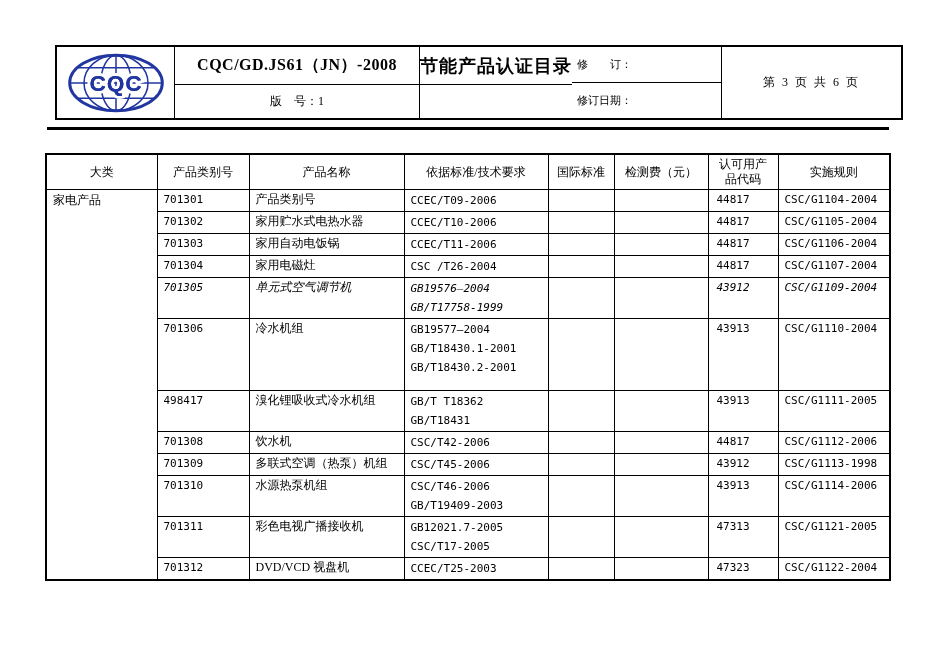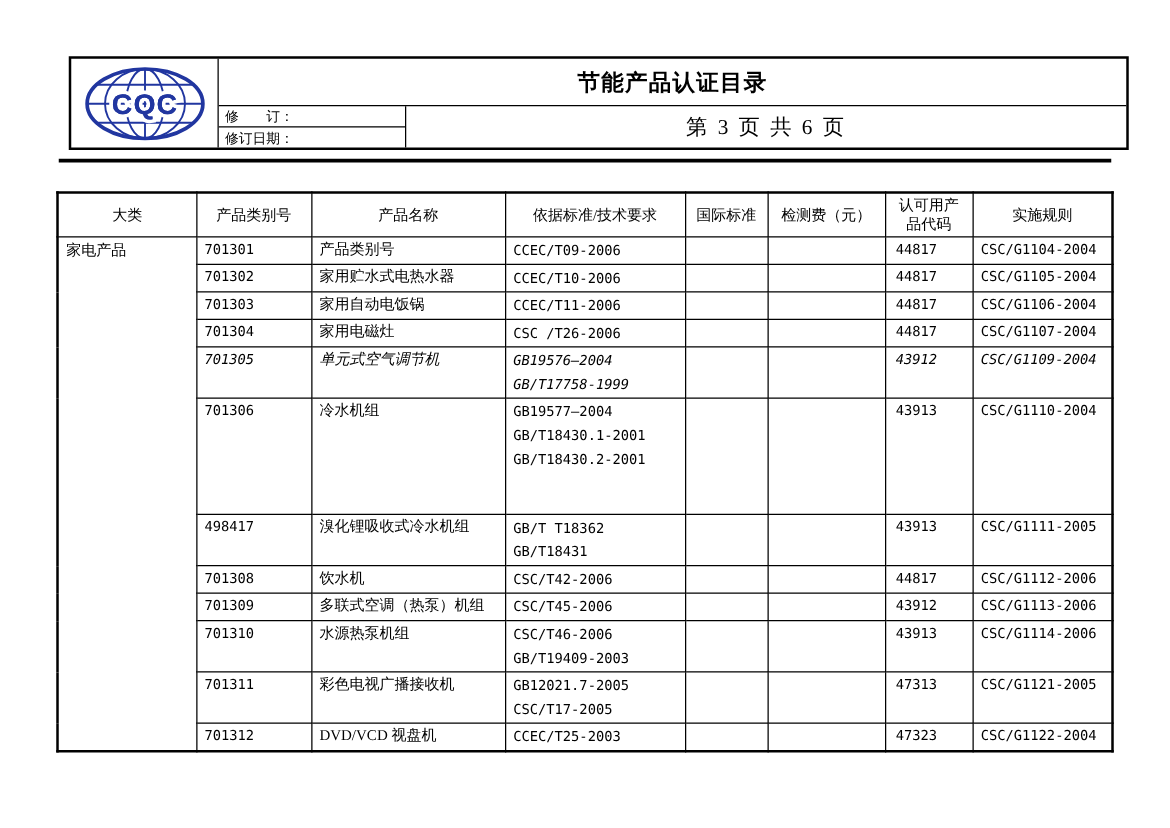--- a/index.html
+++ b/index.html
@@ -15,31 +15,31 @@
     position:absolute; left:55px; top:45px; width:844px; height:71px;
     border:2px solid #000; display:flex; box-sizing:content-box; background:#fff;
   }
   .logo-cell { width:117px; border-right:1px solid #000; display:flex; align-items:center; justify-content:center; }
   .mid-cell  { width:244px; border-right:1px solid #000; display:flex; flex-direction:column; }
   .doc-number {
     height:37px; border-bottom:1px solid #000; display:flex; align-items:center; justify-content:center;
     font-weight:bold; font-size:16px; letter-spacing:0.5px;
   }
   .version { flex:1; display:flex; align-items:center; justify-content:center; font-size:12px; }
-  .right-cell { flex:1; display:flex; flex-direction:column; }
+  .right-cell { flex:1; display:flex; }
   .doc-title {
     height:37px; border-bottom:1px solid #000; display:flex; align-items:center; justify-content:center;
     font-weight:bold; font-size:18px; letter-spacing:1px;
     font-family:"Liberation Sans","DejaVu Sans",sans-serif;
   }
   .right-bottom { flex:1; display:flex; }
   .revision-box { width:149px; border-right:1px solid #000; display:flex; flex-direction:column; font-size:11px;justify-content:flex-end; }
   .revision-row { flex:1; display:flex; align-items:center; padding-left:5px; }
   .revision-row.first { border-bottom:1px solid #000; }
-  .page-info { flex:1; display:flex; align-items:center; justify-content:center; font-size:17px; letter-spacing:2px;font-family:Liberation Serif, serif; }
+  .page-info { flex:1; display:flex; align-items:center; justify-content:center; font-size:12px; letter-spacing:2px;font-family:Liberation Serif, serif; }
 
   
   .thick-rule { position:absolute; left:47px; top:127px; width:842px; height:3px; background:#000; }
 
   
   table.main-table {
     position:absolute; left:45px; top:133px; width:844px;
     border-collapse:collapse; table-layout:fixed;
     font-size:12px; background:#fff;
     border:2px solid #000;
@@ -75,20 +75,24 @@
         <ellipse cx="60" cy="38" rx="55" ry="33" fill="none" stroke="var(--logo-blue)" stroke-width="3.5"></ellipse>
         <ellipse cx="60" cy="38" rx="38" ry="33" fill="none" stroke="var(--logo-blue)" stroke-width="1.8"></ellipse>
         <ellipse cx="60" cy="38" rx="18" ry="33" fill="none" stroke="var(--logo-blue)" stroke-width="1.8"></ellipse>
         <line x1="60" y1="5" x2="60" y2="71" stroke="var(--logo-blue)" stroke-width="1.8"></line>
         <line x1="13" y1="20" x2="107" y2="20" stroke="var(--logo-blue)" stroke-width="1.8"></line>
         <line x1="5" y1="38" x2="115" y2="38" stroke="var(--logo-blue)" stroke-width="1.8"></line>
         <line x1="13" y1="56" x2="107" y2="56" stroke="var(--logo-blue)" stroke-width="1.8"></line>
         <text x="60" y="48" text-anchor="middle" fill="var(--logo-blue)" stroke="#ffffff" stroke-width="7">CQC</text>
         <text x="60" y="48" text-anchor="middle" fill="var(--logo-blue)">CQC</text>
       </svg>
+    </div>
+    <div class="mid-cell">
+      <div class="doc-number">CQC/GD.JS61（JN）-2008</div>
+      <div class="version">版　号：1</div>
     </div>
     <div class="right-cell">
       <div class="doc-title">节能产品认证目录</div>
       <div class="right-bottom">
         <div class="revision-box">
           <div class="revision-row first">修　　订：</div>
           <div class="revision-row">修订日期：</div>
         </div>
         <div class="page-info">第 3 页 共 6 页</div>
       </div>
@@ -152,40 +156,40 @@
           </td>
           <td class=""></td>
           <td class=""></td>
           <td class="mono pcode-cell">44817</td>
           <td class="mono">CSC/G1106-2004</td>
         </tr>
         <tr style="height: 20px;">
           <td class="mono">701304</td>
           <td class="">家用电磁灶</td>
           <td class="std-cell mono">
-            <div>CSC /T26-2006</div>
+            <div>CSC /T26-2004</div>
           </td>
           <td class=""></td>
           <td class=""></td>
           <td class="mono pcode-cell">44817</td>
           <td class="mono">CSC/G1107-2004</td>
         </tr>
         <tr style="height: 40px; font-style: italic;">
           <td class="mono">701305</td>
           <td class="">单元式空气调节机</td>
           <td class="std-cell mono">
             <div>GB19576—2004</div>
             <div>GB/T17758-1999</div>
           </td>
           <td class=""></td>
           <td class=""></td>
           <td class="mono pcode-cell">43912</td>
           <td class="mono">CSC/G1109-2004</td>
         </tr>
-        <tr style="height: 93px;">
+        <tr style="height: 72px;">
           <td class="mono">701306</td>
           <td class="">冷水机组</td>
           <td class="std-cell mono">
             <div>GB19577—2004</div>
             <div>GB/T18430.1-2001</div>
             <div>GB/T18430.2-2001</div>
           </td>
           <td class=""></td>
           <td class=""></td>
           <td class="mono pcode-cell">43913</td>
@@ -216,21 +220,21 @@
         </tr>
         <tr style="height: 20px;">
           <td class="mono">701309</td>
           <td class="">多联式空调（热泵）机组</td>
           <td class="std-cell mono">
             <div>CSC/T45-2006</div>
           </td>
           <td class=""></td>
           <td class=""></td>
           <td class="mono pcode-cell">43912</td>
-          <td class="mono">CSC/G1113-2006</td>
+          <td class="mono">CSC/G1113-1998</td>
         </tr>
         <tr style="height: 40px;">
           <td class="mono">701310</td>
           <td class="">水源热泵机组</td>
           <td class="std-cell mono">
             <div>CSC/T46-2006</div>
             <div>GB/T19409-2003</div>
           </td>
           <td class=""></td>
           <td class=""></td>

